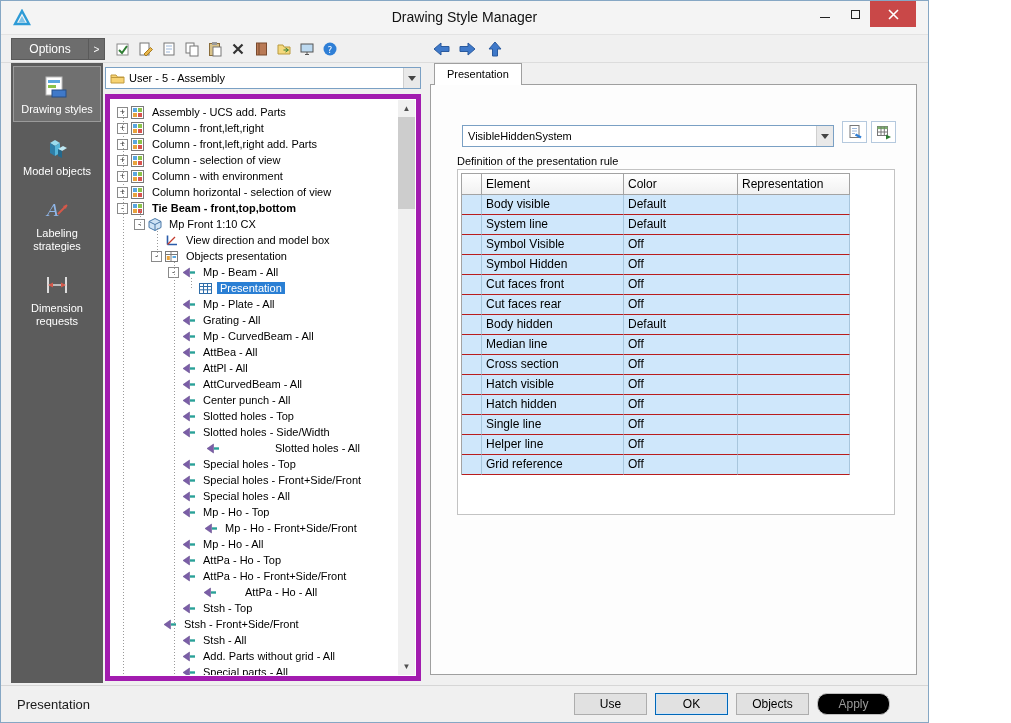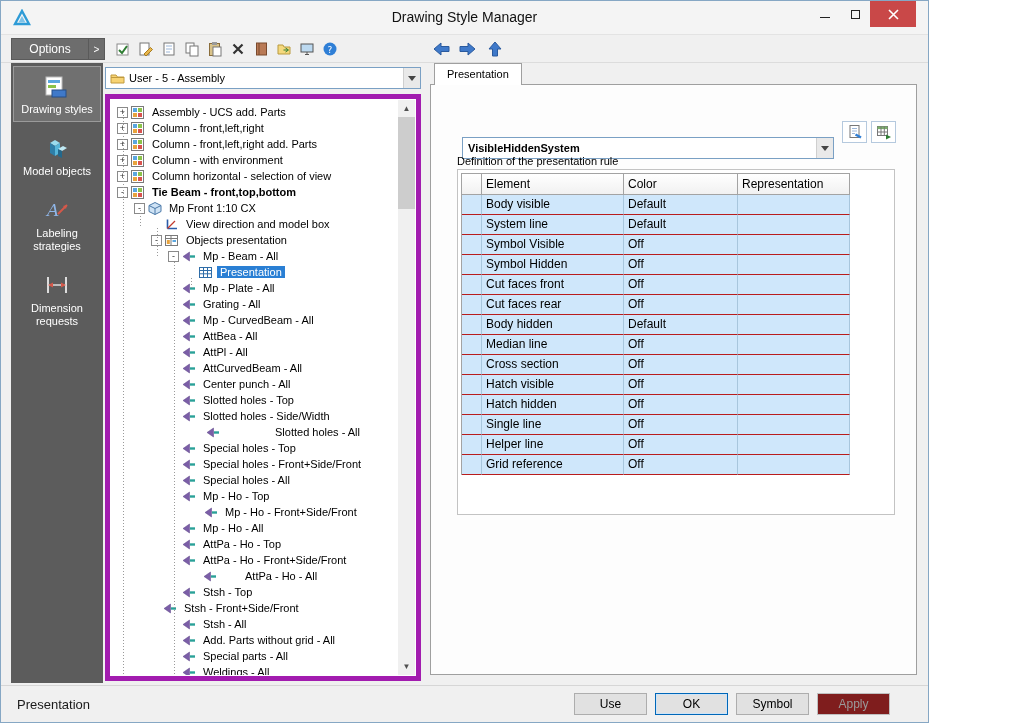--- a/index.html
+++ b/index.html
@@ -67,21 +67,21 @@
                 justify-content:center; font-size:8px; color:#505050; background:#f0f0f0; }
   .scroll-btn.up { top:0; } .scroll-btn.down { bottom:0; }
   .scroll-thumb { position:absolute; left:0; top:17px; width:17px; height:92px; background:#cdcdcd; }
 
   
   .right-panel { position:absolute; left:429px; top:62px; right:11px; bottom:47px; }
   .tab { position:absolute; left:4px; top:0; height:22px; padding:0 12px; background:#fff;
          border:1px solid #9f9f9f; border-bottom:none; z-index:2; font-size:11px; line-height:21px; }
   .panel-box { position:absolute; left:0; right:0; top:21px; bottom:0; background:#fdfdfd;
                border:1px solid #9f9f9f; }
-  .rule-combo { position:absolute; left:31px; top:52px; width:372px;font-weight:bold; }
+  .rule-combo { position:absolute; left:31px; top:40px; width:372px; }
   .rule-buttons { position:absolute; left:411px; top:36px; display:flex; gap:4px; }
   .mini-btn { width:25px; height:22px; background:#fff; border:1px solid #b5c9de;
               display:inline-flex; align-items:center; justify-content:center; }
   .def-label { position:absolute; left:26px; top:70px; font-size:11px; color:#000; }
   .table-wrap { position:absolute; left:26px; top:84px; width:438px; height:346px; background:#fff;
                 border:1px solid #c3c3c3; }
   .rule-table { position:absolute; left:3px; top:3px; display:inline-grid;
                 border-left:1px solid #a3a3a3; border-top:1px solid #a3a3a3; }
   .th { background:linear-gradient(#ffffff,#f1f1f1); font-size:12px; height:21px; line-height:20px;
         padding-left:4px; border-right:1px solid #a3a3a3; border-bottom:1px solid #a3a3a3;
@@ -90,21 +90,21 @@
         border-right:1px solid #a8c6dd; border-bottom:1px solid #b91c1c; white-space:nowrap; overflow:hidden; }
 
   
   .bottombar { position:absolute; left:0; right:0; bottom:0; height:37px; background:#f0f0f0;
                border-top:1px solid #d6d6d6; display:flex; align-items:center; }
   .status-text { margin-left:16px; font-size:13px; color:#1a1a1a; }
   .dlg-buttons { margin-left:auto; margin-right:38px; display:flex; gap:8px; }
   .btn { width:73px; height:22px; background:#e1e1e1; border:1px solid #adadad;
          font-family:"Liberation Sans", sans-serif; font-size:12px; color:#000; }
   .btn.focus { border:1px solid #0067b8; box-shadow:inset 0 0 0 1px #cfe4f7; }
-  .btn.disabled { color:#9a9a9a; background:#7f1d1d; border-color:#bfbfbf; }
+  .btn.disabled { color:#9a9a9a; background:#000000; border-color:#bfbfbf;border-radius:10px; }
 </style>
 </head>
 <body>
 
 <div class="window">
 
   <div class="titlebar">
     <span class="app-icon">
       <svg width="18" height="18" viewBox="0 0 18 18">
           <path d="M9 2 L16 15 H2 Z" fill="none" stroke="#2e9bd6" stroke-width="2.4"></path>
@@ -324,20 +324,33 @@
             <span class="expander">+</span>
             <span class="tree-icon">
               <svg width="14" height="13">
                 <rect x="0.5" y="0.5" width="12" height="12" fill="#fff" stroke="#7a7a7a"></rect>
                 <rect x="2" y="2" width="4" height="4" fill="#5aa7e0"></rect>
                 <rect x="7" y="2" width="4" height="4" fill="#8bc34a"></rect>
                 <rect x="2" y="7" width="4" height="4" fill="#e8a33d"></rect>
                 <rect x="7" y="7" width="4" height="4" fill="#d9534f"></rect>
               </svg>
             </span>
+            <span class="tree-label">Column - selection of view</span>
+          </div>
+          <div class="tree-row" style="padding-left: 6px;">
+            <span class="expander">+</span>
+            <span class="tree-icon">
+              <svg width="14" height="13">
+                <rect x="0.5" y="0.5" width="12" height="12" fill="#fff" stroke="#7a7a7a"></rect>
+                <rect x="2" y="2" width="4" height="4" fill="#5aa7e0"></rect>
+                <rect x="7" y="2" width="4" height="4" fill="#8bc34a"></rect>
+                <rect x="2" y="7" width="4" height="4" fill="#e8a33d"></rect>
+                <rect x="7" y="7" width="4" height="4" fill="#d9534f"></rect>
+              </svg>
+            </span>
             <span class="tree-label">Column - with environment</span>
           </div>
           <div class="tree-row" style="padding-left: 6px;">
             <span class="expander">+</span>
             <span class="tree-icon">
               <svg width="14" height="13">
                 <rect x="0.5" y="0.5" width="12" height="12" fill="#fff" stroke="#7a7a7a"></rect>
                 <rect x="2" y="2" width="4" height="4" fill="#5aa7e0"></rect>
                 <rect x="7" y="2" width="4" height="4" fill="#8bc34a"></rect>
                 <rect x="2" y="7" width="4" height="4" fill="#e8a33d"></rect>
@@ -764,18 +777,18 @@
           </div>
       </div>
     </div>
   </div>
 
   <div class="bottombar">
     <span class="status-text">Presentation</span>
     <div class="dlg-buttons">
       <button class="btn">Use</button>
       <button class="btn focus">OK</button>
-      <button class="btn">Symbol</button>
+      <button class="btn">Objects</button>
       <button class="btn disabled">Apply</button>
     </div>
   </div>
 
 </div>
 
 </body></html>

